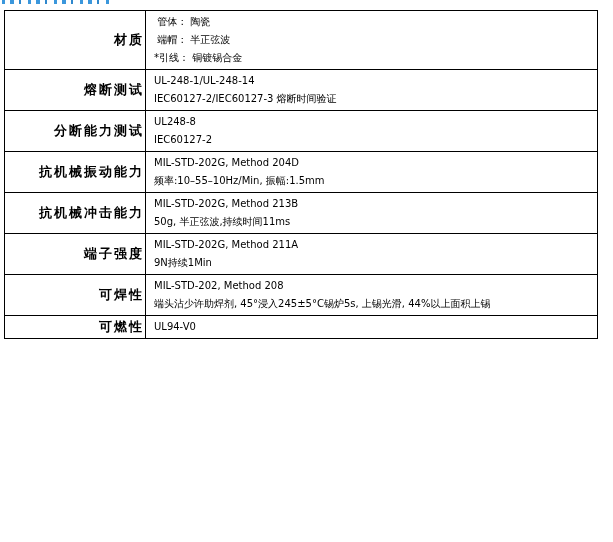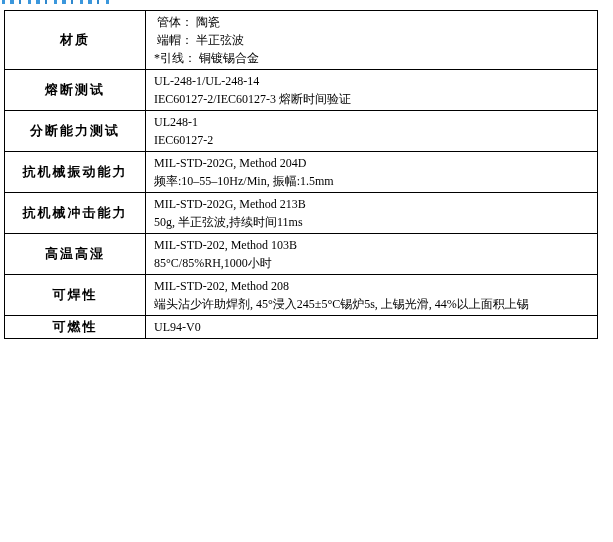--- a/index.html
+++ b/index.html
@@ -40,32 +40,31 @@
     border-collapse: collapse;
     table-layout: fixed;
   }
   .spec-table td {
     border: 1px solid #000000;
     box-sizing: border-box;
     overflow: hidden;
   }
   .spec-table col.c1 { width: 141px; }
   td.label-cell {
-    text-align: center;
+    text-align: right;
     vertical-align: middle;
     font-weight: bold;
     font-size: 13px;
     letter-spacing: 2px;
     border-radius: 10px;
   }
   td.value-cell {
     vertical-align: middle;
     padding: 2px 6px 2px 8px;
-    font-size: 12px;
-    font-family: Liberation Serif, serif;
+    font-size: 10px;
   }
   .cell-line {
     line-height: 18px;
     white-space: pre-wrap;
   }
   tr.rh-std td { height: 40px; }
   tr.rh-tall td { height: 56px; }
   tr.rh-short td { height: 21px; }
 </style>
 </head>
@@ -92,43 +91,43 @@
     <tr class="rh-std">
       <td class="label-cell">熔断测试</td>
       <td class="value-cell">
         <div class="cell-line">UL-248-1/UL-248-14</div>
         <div class="cell-line">IEC60127-2/IEC60127-3 熔断时间验证</div>
       </td>
     </tr>
     <tr class="rh-std">
       <td class="label-cell">分断能力测试</td>
       <td class="value-cell">
-        <div class="cell-line">UL248-1</div>
+        <div class="cell-line">UL248-8</div>
         <div class="cell-line">IEC60127-2</div>
       </td>
     </tr>
     <tr class="rh-std">
       <td class="label-cell">抗机械振动能力</td>
       <td class="value-cell">
         <div class="cell-line">MIL-STD-202G, Method 204D</div>
         <div class="cell-line">频率:10–55–10Hz/Min, 振幅:1.5mm</div>
       </td>
     </tr>
     <tr class="rh-std">
       <td class="label-cell">抗机械冲击能力</td>
       <td class="value-cell">
         <div class="cell-line">MIL-STD-202G, Method 213B</div>
         <div class="cell-line">50g, 半正弦波,持续时间11ms</div>
       </td>
     </tr>
     <tr class="rh-std">
-      <td class="label-cell">高温高湿</td>
+      <td class="label-cell">端子强度</td>
       <td class="value-cell">
-        <div class="cell-line">MIL-STD-202, Method 103B</div>
-        <div class="cell-line">85°C/85%RH,1000小时</div>
+        <div class="cell-line">MIL-STD-202G, Method 211A</div>
+        <div class="cell-line">9N持续1Min</div>
       </td>
     </tr>
     <tr class="rh-std">
       <td class="label-cell">可焊性</td>
       <td class="value-cell">
         <div class="cell-line">MIL-STD-202, Method 208</div>
         <div class="cell-line">端头沾少许助焊剂, 45°浸入245±5°C锡炉5s, 上锡光滑, 44%以上面积上锡</div>
       </td>
     </tr>
     <tr class="rh-short">

